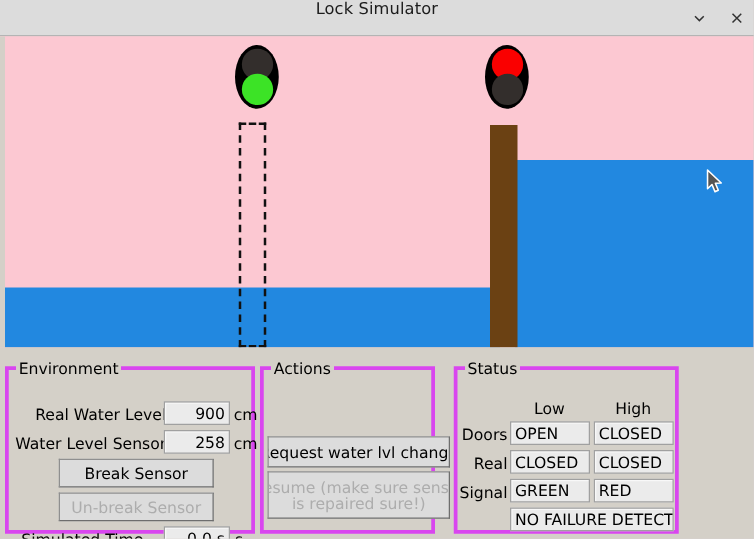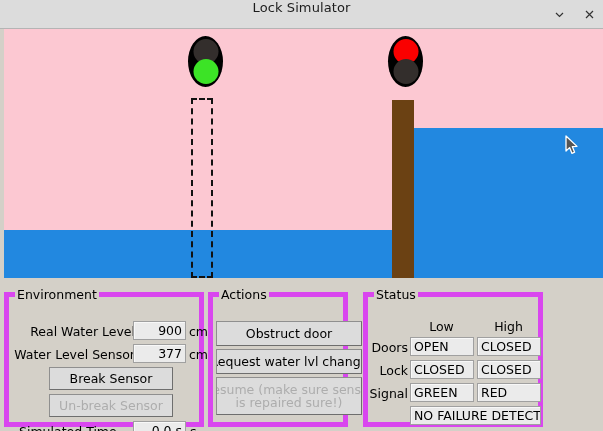--- a/index.html
+++ b/index.html
@@ -142,21 +142,21 @@
     left: 0;
     top: 278px;
     width: 603px;
     height: 153px;
     background: #d4d0c8;
   }
   fieldset.group {
     position: absolute;
     margin: 0;
     padding: 0;
-    border: 5px solid #d946ef;
+    border: 3px solid #d946ef;
     background: transparent;
     box-sizing: border-box;
   }
   fieldset.group > legend {
     margin-left: 6px;
     padding: 0 2px;
     font-size: 12.5px;
     color: #000;
   }
   .group-env     { left: 4px;   top: 9px;  width: 200px; height: 140px; }
@@ -299,53 +299,52 @@
   <div class="panel">
 
     <fieldset class="group group-env">
       <legend>Environment</legend>
 
       <span class="lbl" id="env-lbl-real">Real Water Level</span>
       <div class="field right" id="env-fld-real">900</div>
       <span class="lbl" id="env-unit-real">cm</span>
 
       <span class="lbl" id="env-lbl-sensor">Water Level Sensor</span>
-      <div class="field right" id="env-fld-sensor">377</div>
+      <div class="field right" id="env-fld-sensor">258</div>
       <span class="lbl" id="env-unit-sensor">cm</span>
 
       <div class="btn" id="btn-break">Break Sensor</div>
       <div class="btn disabled" id="btn-unbreak">Un-break Sensor</div>
 
       <span class="lbl" id="env-lbl-time">Simulated Time</span>
       <div class="field right" id="env-fld-time">0.0 s</div>
       <span class="lbl" id="env-unit-time">s</span>
     </fieldset>
 
     <fieldset class="group group-actions">
       <legend>Actions</legend>
 
-      <div class="btn" id="act-btn-obstruct">Obstruct door</div>
       <div class="btn" id="act-btn-request">Request water lvl change</div>
       <div class="btn disabled" id="act-btn-resume">
         <span class="line">Resume (make sure sensor</span>
         <span class="line">is repaired sure!)</span>
       </div>
     </fieldset>
 
     <fieldset class="group group-status">
       <legend>Status</legend>
 
       <span class="st-col-head" id="st-head-low">Low</span>
       <span class="st-col-head" id="st-head-high">High</span>
 
       <span class="st-row-lbl" id="st-lbl-doors">Doors</span>
       <div class="field" id="st-doors-low">OPEN</div>
       <div class="field" id="st-doors-high">CLOSED</div>
 
-      <span class="st-row-lbl" id="st-lbl-flow">Lock</span>
+      <span class="st-row-lbl" id="st-lbl-flow">Real</span>
       <div class="field" id="st-flow-low">CLOSED</div>
       <div class="field" id="st-flow-high">CLOSED</div>
 
       <span class="st-row-lbl" id="st-lbl-signal">Signal</span>
       <div class="field" id="st-signal-low">GREEN</div>
       <div class="field" id="st-signal-high">RED</div>
 
       <span class="st-row-lbl" id="st-lbl-sensor">Sensor</span>
       <div class="field" id="st-sensor-val">NO FAILURE DETECTED</div>
     </fieldset>

